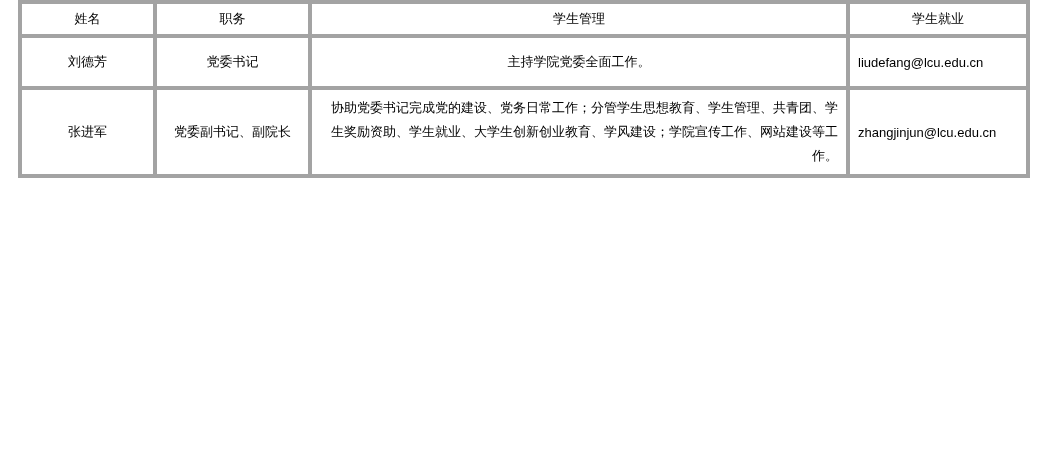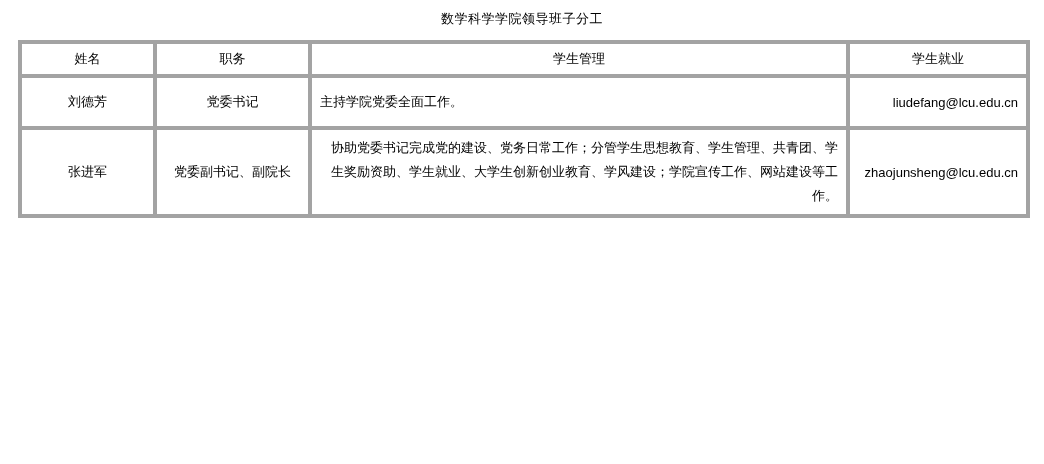--- a/index.html
+++ b/index.html
@@ -55,47 +55,46 @@
 
   .hdr td {
     text-align: center;
     height: 34px;
     font-size: 13px;
   }
   .cell-center {
     text-align: center;
   }
   .cell-duty-center {
-    text-align: left;
+    text-align: center;
     margin-top: 29px;
   }
   .cell-duty-just {
     text-align: right;
     line-height: 1.85;
     padding-left: 10px;
     padding-right: 10px;
   }
   .cell-email {
-    text-align: right;
+    text-align: left;
     font-family: "Liberation Sans", sans-serif;
     font-size: 13px;
     word-break: break-all;
   }
   tr.r-1 td { height: 52px; }
   tr.r-2 td { height: 52px; }
   tr.r-3 td { height: 82px; }
   tr.r-4 td { height: 82px; }
   tr.r-5 td { height: 52px; }
 </style>
 </head>
 <body>
 
 <div class="page">
 
-  <div class="doc-title">数学科学学院领导班子分工</div>
 
   <div class="table-wrap">
     <table class="staff-table">
       <colgroup>
         <col class="c-name">
         <col class="c-title">
         <col class="c-duty">
         <col class="c-email">
       </colgroup>
       <tbody>
@@ -111,21 +110,21 @@
           <td class="cell-center">党委书记</td>
           <td class="cell-duty-center">主持学院党委全面工作。</td>
           <td class="cell-email">liudefang@lcu.edu.cn</td>
         </tr>
 
 
         <tr class="r-3">
           <td class="cell-center">张进军</td>
           <td class="cell-center">党委副书记、副院长</td>
           <td class="cell-duty-just">协助党委书记完成党的建设、党务日常工作；分管学生思想教育、学生管理、共青团、学生奖励资助、学生就业、大学生创新创业教育、学风建设；学院宣传工作、网站建设等工作。</td>
-          <td class="cell-email">zhaojunsheng@lcu.edu.cn</td>
+          <td class="cell-email">zhangjinjun@lcu.edu.cn</td>
         </tr>
 
 
       </tbody>
     </table>
   </div>
 
 </div>
 
 </body></html>

